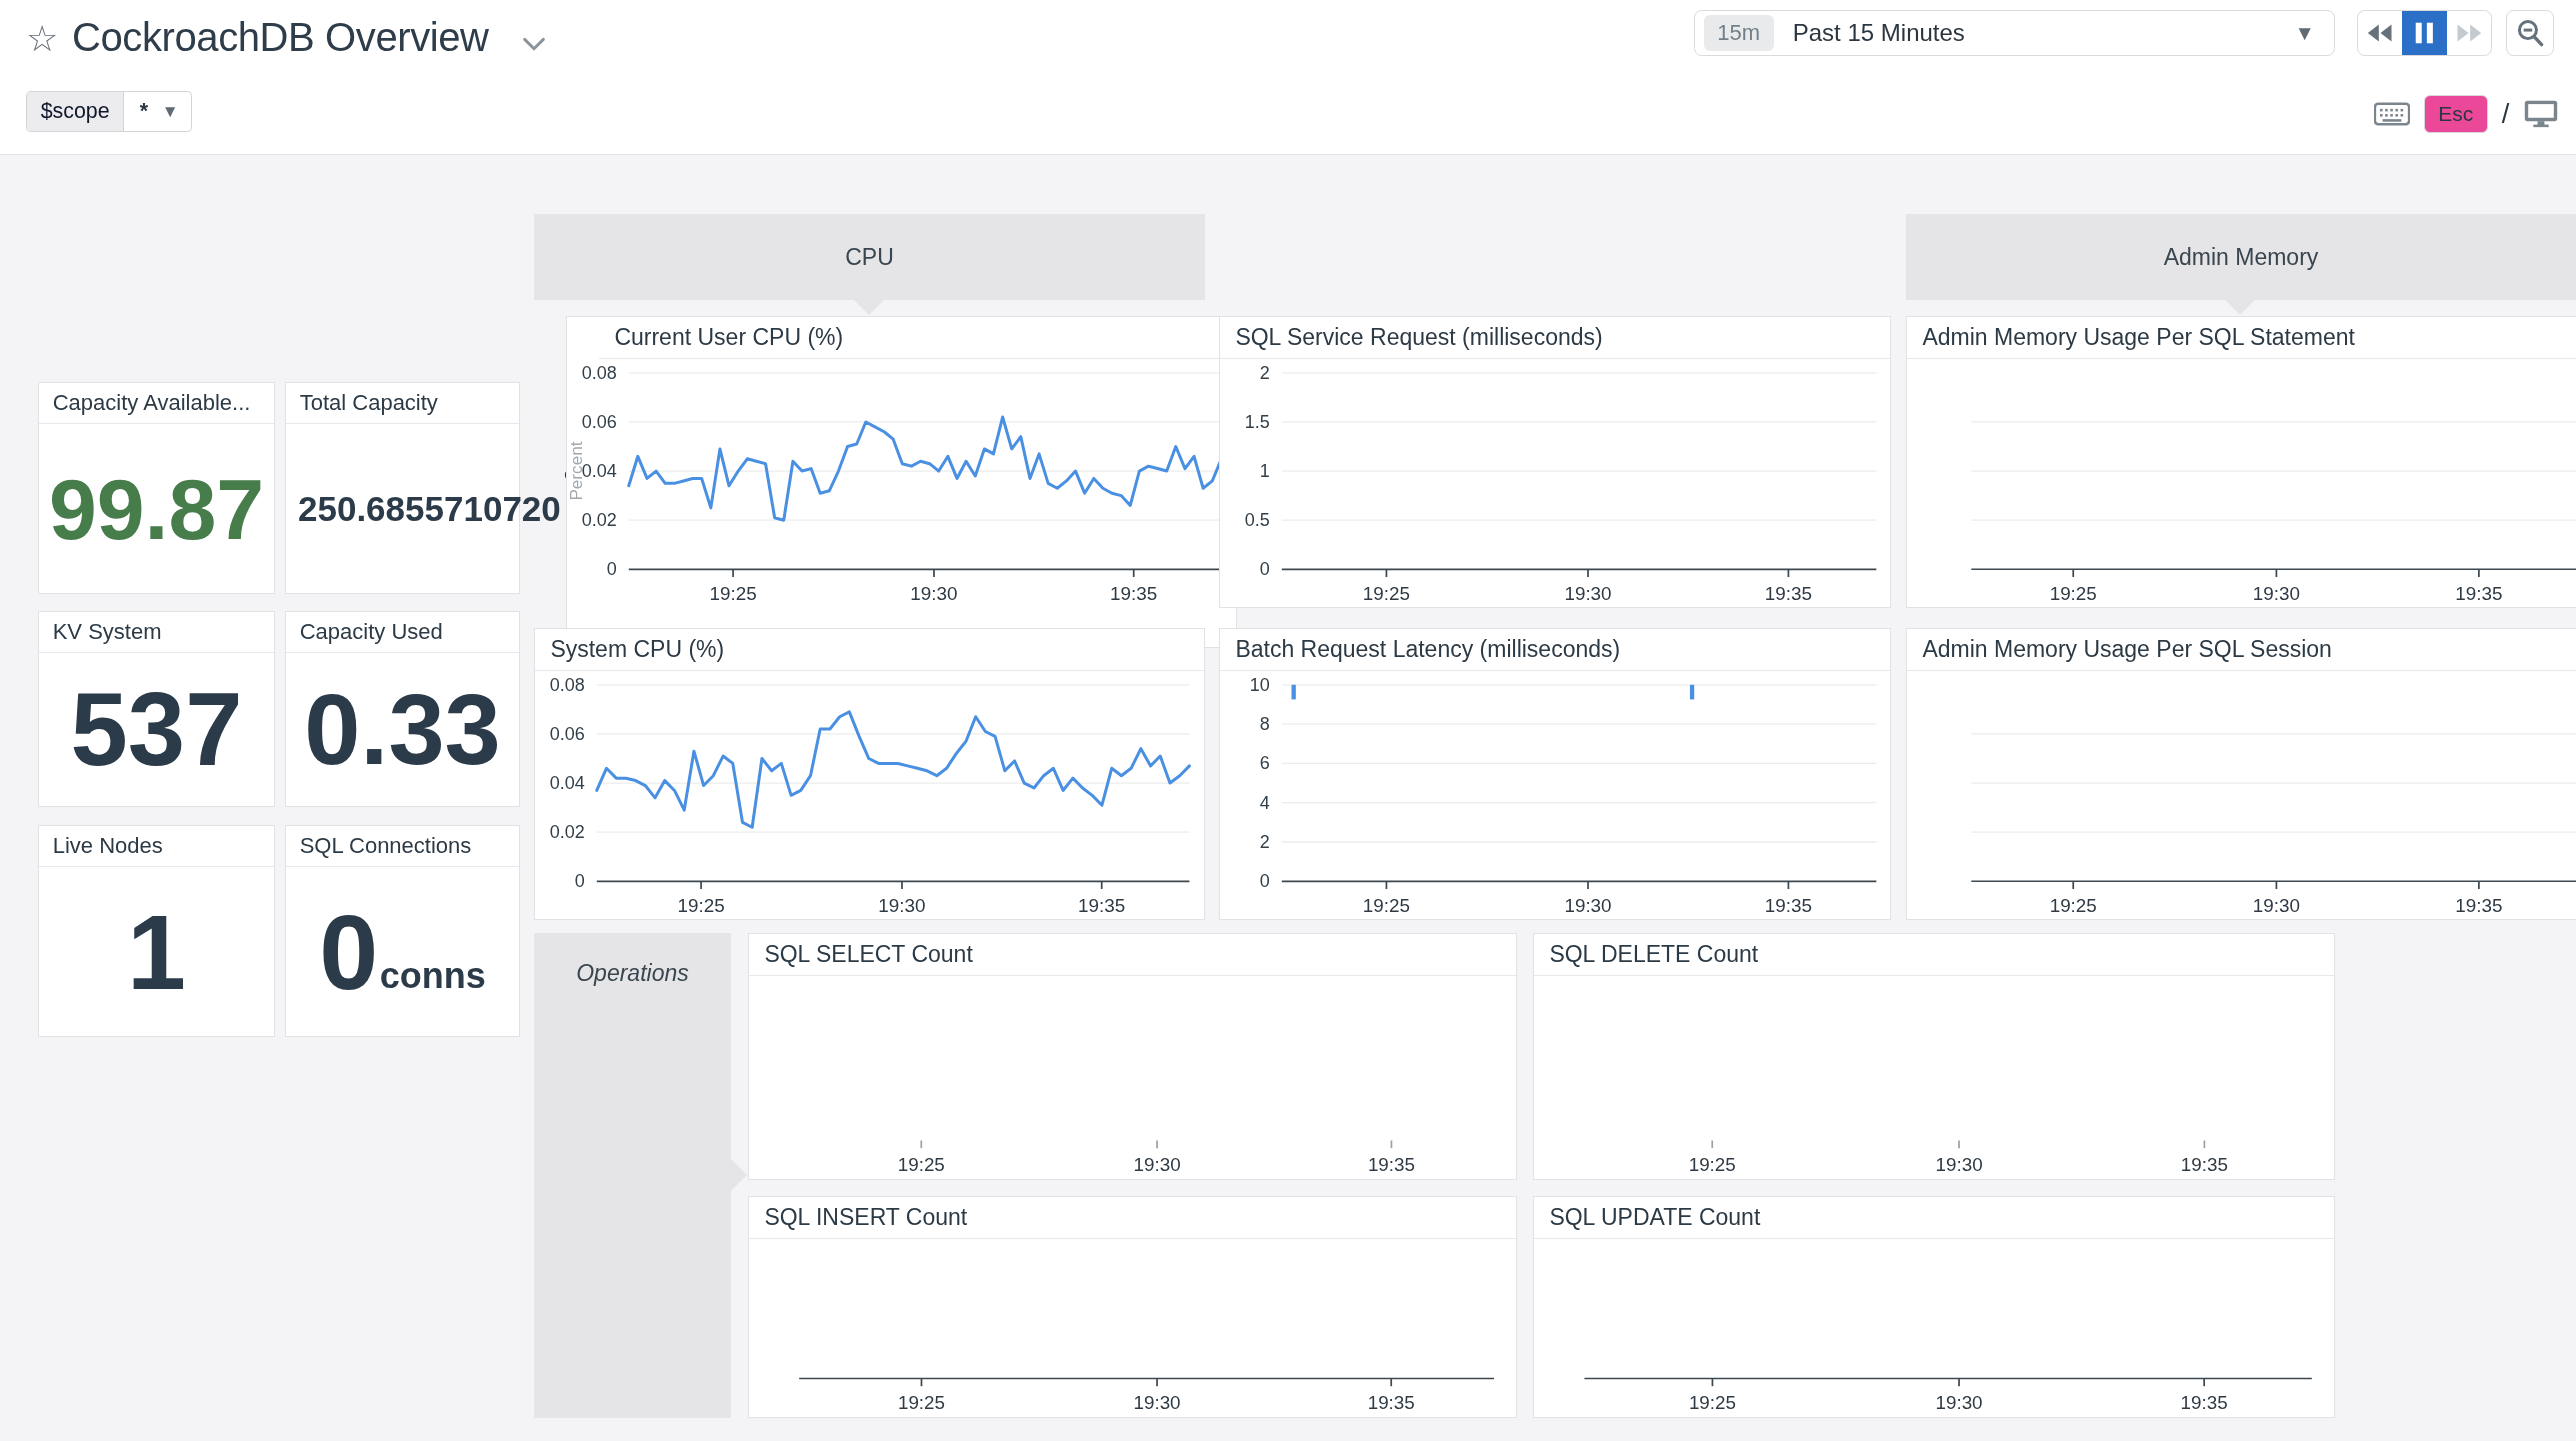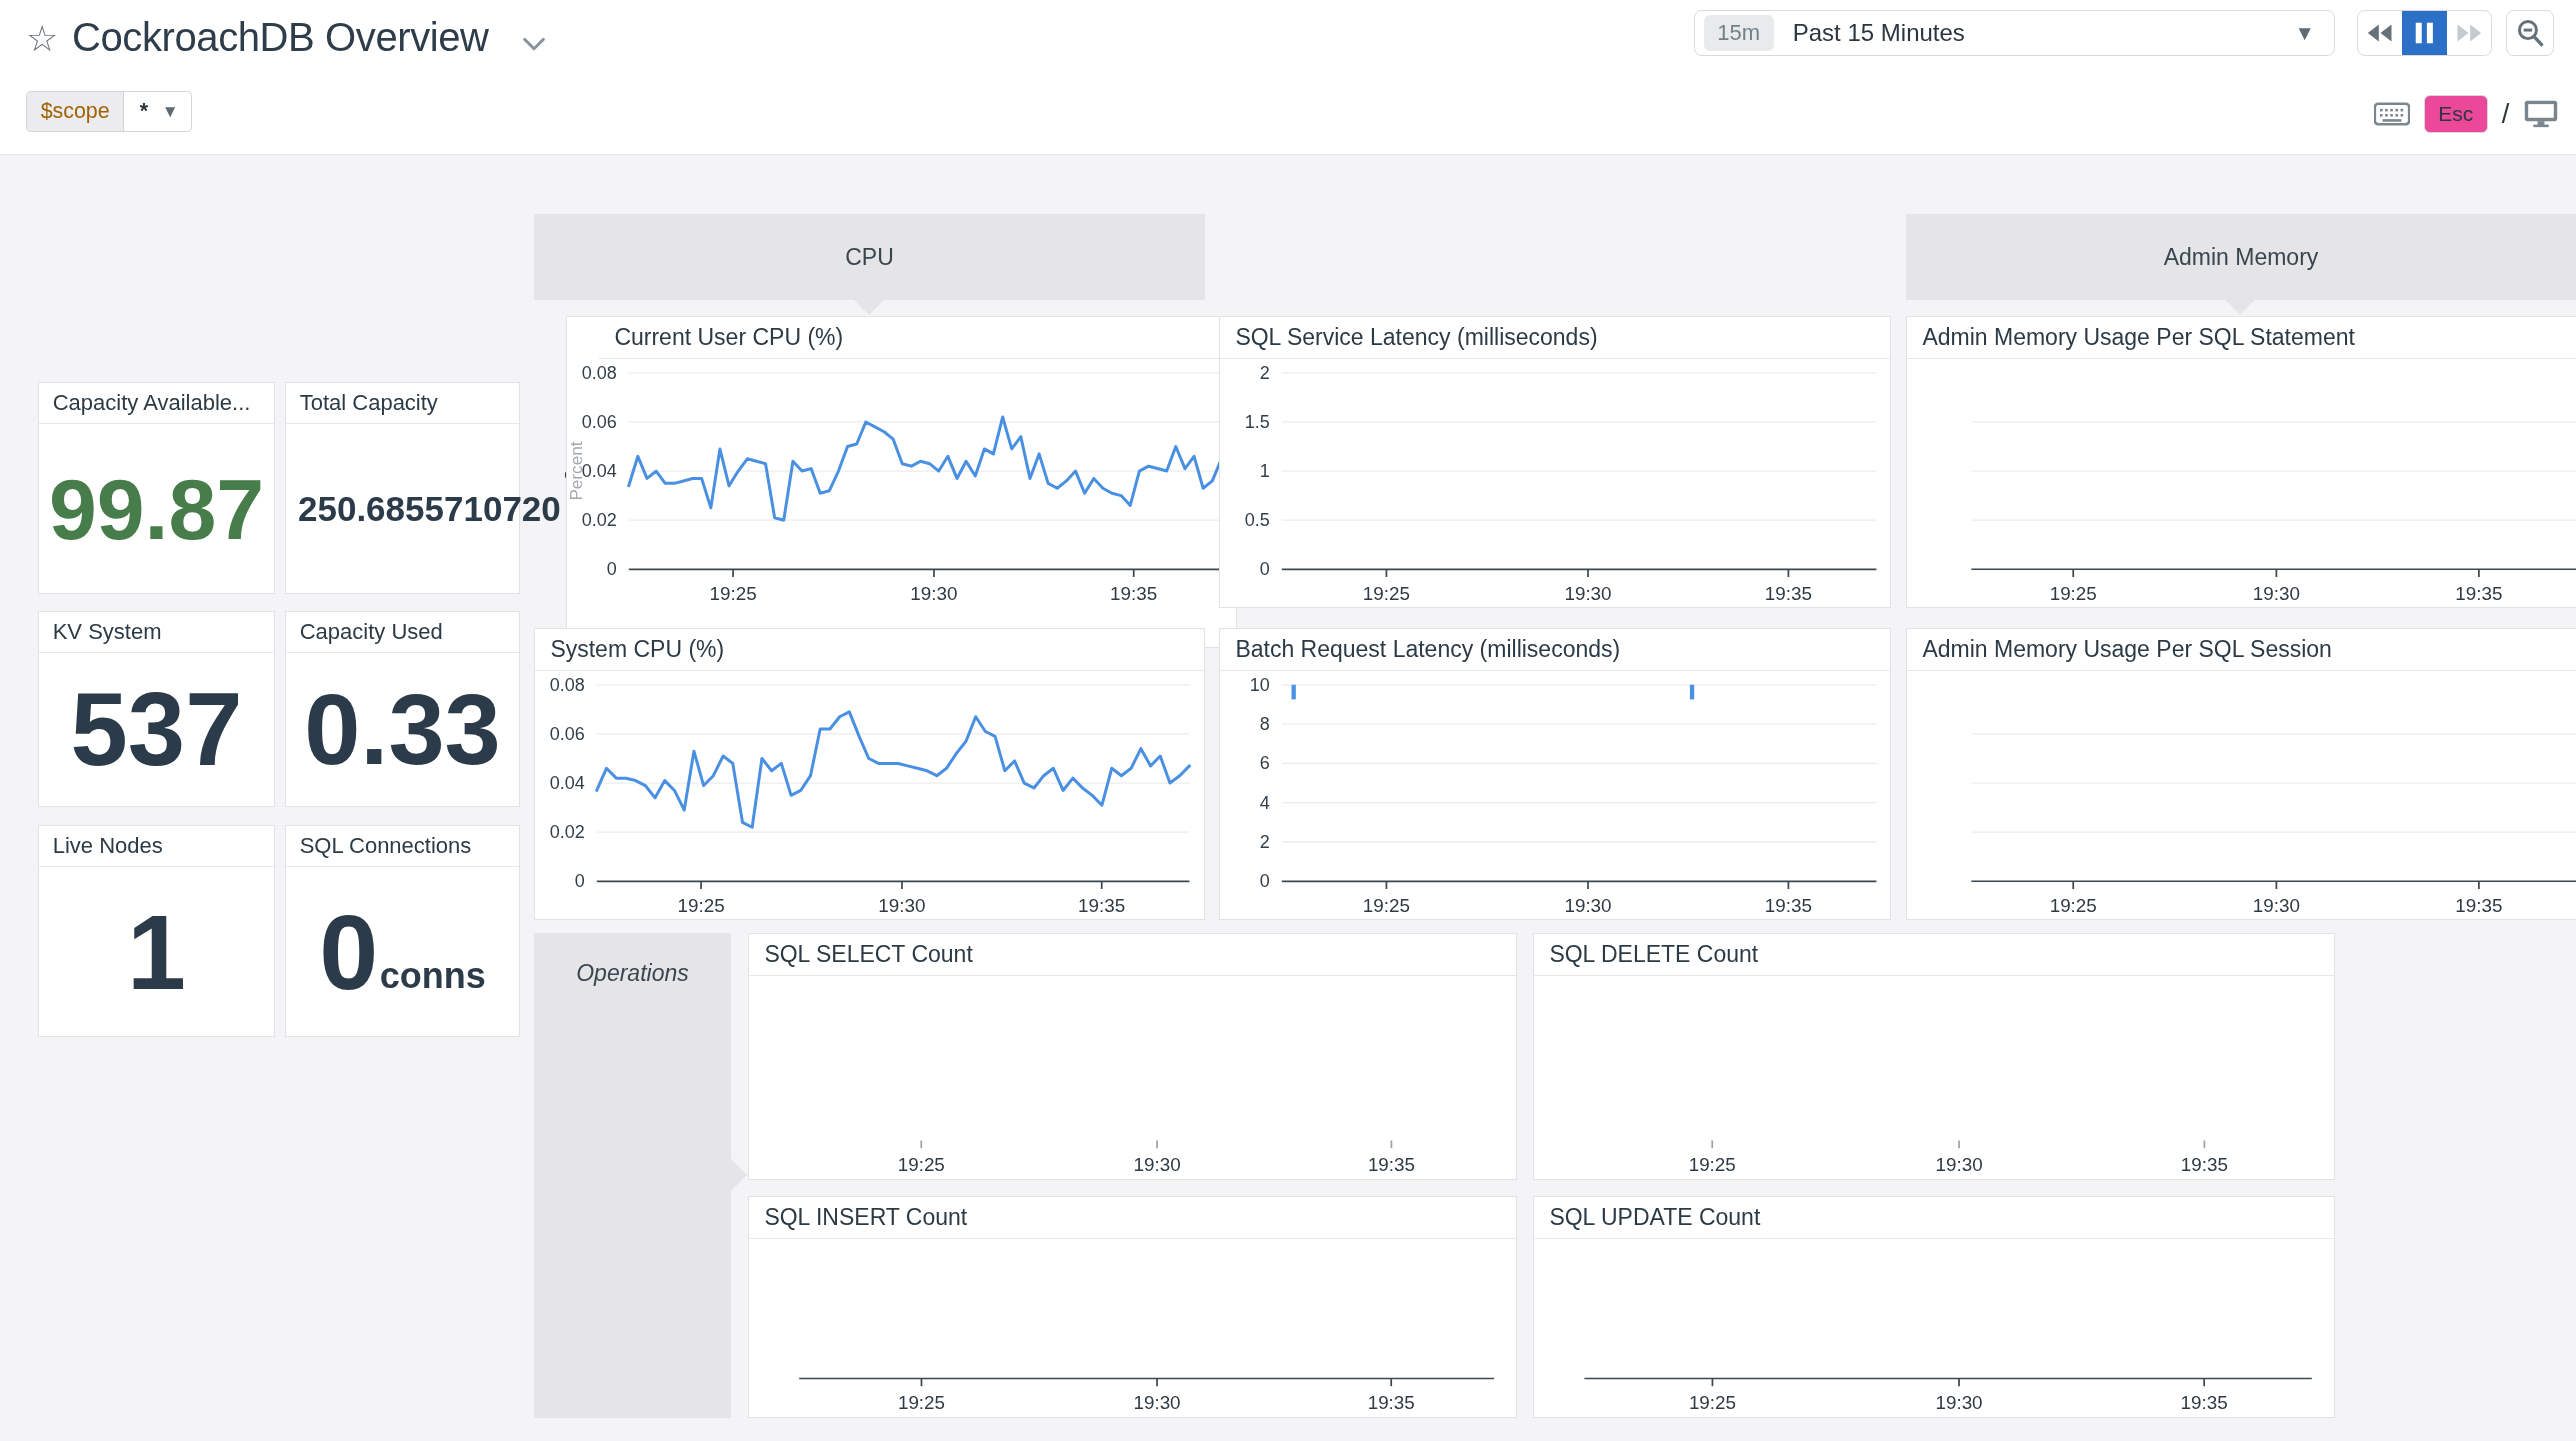--- a/index.html
+++ b/index.html
@@ -18,21 +18,21 @@
   .time-caret{margin-left:auto;color:#5f6a73;font-size:20.6px;}
   .playback{position:absolute;left:2357px;top:10.3px;width:135px;height:46px;background:#fff;
       border:0.9px solid #d8dadc;border-radius:7.7px;display:flex;overflow:hidden;box-sizing:border-box;}
   .pb-seg{flex:1;display:flex;align-items:center;justify-content:center;}
   .pb-seg.pause{background:#2b6fc6;}
   .zoomout-btn{position:absolute;left:2506px;top:10.3px;width:48px;height:46px;background:#fff;
       border:0.9px solid #d8dadc;border-radius:7.7px;display:flex;align-items:center;justify-content:center;box-sizing:border-box;}
   
   .scope-widget{position:absolute;left:26px;top:91px;height:39px;display:flex;border:0.9px solid #d2d5d8;
       border-radius:4.3px;overflow:hidden;background:#fff;}
-  .scope-name{background:#ececee;color:#a16207;font-size:21.4px;display:flex;align-items:center;
+  .scope-name{background:#ececee;color:#0f172a;font-size:21.4px;display:flex;align-items:center;
       padding:0 13.7px;border-right:0.9px solid #d2d5d8;}
   .scope-value{display:flex;align-items:center;gap:13.7px;padding:0 12px 0 15.4px;font-size:21.4px;font-weight:bold;color:#2b3640;}
   .scope-caret{color:#5f6a73;font-size:17px;font-weight:normal;}
   .kbd-row{position:absolute;right:17px;top:93px;height:41px;display:flex;align-items:center;gap:13.7px;}
   .esc-btn{border:0.9px solid #d6d9dc;border-radius:6px;background:#ec4899;font-size:21px;color:#2b3640;
       padding:6px 13.7px;}
   .slash{font-size:27.4px;color:#2b3640;}
   
   .card{position:absolute;background:#fff;border:0.9px solid #e2e2e4;box-sizing:border-box;}
   .card-title{height:40px;line-height:40px;padding:0 13.7px;font-size:22px;color:#2c3a46;
@@ -236,21 +236,21 @@
           <line x1="193.61599999999999" y1="245" x2="193.61599999999999" y2="254" stroke="#3c4750" stroke-width="2"></line>
           <text x="193.61599999999999" y="281" text-anchor="middle" fill="#2f3a44" font-size="22">19:25</text>
           <line x1="427.865" y1="245" x2="427.865" y2="254" stroke="#3c4750" stroke-width="2"></line>
           <text x="427.865" y="281" text-anchor="middle" fill="#2f3a44" font-size="22">19:30</text>
           <line x1="660.732" y1="245" x2="660.732" y2="254" stroke="#3c4750" stroke-width="2"></line>
           <text x="660.732" y="281" text-anchor="middle" fill="#2f3a44" font-size="22">19:35</text>
           <polyline points="72.0,139.1 83.3,113.3 94.7,124.8 106.0,124.8 117.3,127.6 128.6,133.4 140.0,147.7 151.3,127.6 162.6,139.1 174.0,162.0 185.3,93.3 196.6,133.4 207.9,121.9 219.3,99.0 230.6,107.6 241.9,176.3 253.2,182.0 264.6,101.9 275.9,116.2 287.2,107.6 298.6,144.8 309.9,139.1 321.2,121.9 332.5,67.5 343.9,67.5 355.2,53.2 366.5,47.5 377.9,76.1 389.2,101.9 400.5,107.6 411.8,107.6 423.2,107.6 434.5,110.5 445.8,113.3 457.1,116.2 468.5,121.9 479.8,113.3 491.1,96.2 502.5,81.8 513.8,53.2 525.1,70.4 536.4,76.1 547.8,116.2 559.1,104.7 570.4,130.5 581.8,136.2 593.1,121.9 604.4,113.3 615.7,139.1 627.1,124.8 638.4,136.2 649.7,144.8 661.0,156.3 672.4,113.3 683.7,121.9 695.0,113.3 706.4,90.4 717.7,110.5 729.0,99.0 740.3,130.5 751.7,121.9 763.0,110.5" fill="none" stroke="#4a90e2" stroke-width="3.5" stroke-linejoin="round" stroke-linecap="round"></polyline>
         </svg></div>
   </div>
   <div class="panel" style="left:1219px;top:316px;width:672px;height:292px;">
-    <div class="panel-title">SQL Service Latency (milliseconds)</div>
+    <div class="panel-title">SQL Service Request (milliseconds)</div>
     <div class="plot"><svg width="671" height="249" viewBox="0 0 782 290">
           <text x="58" y="252" text-anchor="end" fill="#323f49" font-size="21">0</text>
           <line x1="72" y1="187.75" x2="765" y2="187.75" stroke="#ececec" stroke-width="1.5"></line>
           <text x="58" y="194.75" text-anchor="end" fill="#323f49" font-size="21">0.5</text>
           <line x1="72" y1="130.5" x2="765" y2="130.5" stroke="#ececec" stroke-width="1.5"></line>
           <text x="58" y="137.5" text-anchor="end" fill="#323f49" font-size="21">1</text>
           <line x1="72" y1="73.25" x2="765" y2="73.25" stroke="#ececec" stroke-width="1.5"></line>
           <text x="58" y="80.25" text-anchor="end" fill="#323f49" font-size="21">1.5</text>
           <line x1="72" y1="16" x2="765" y2="16" stroke="#ececec" stroke-width="1.5"></line>
           <text x="58" y="23" text-anchor="end" fill="#323f49" font-size="21">2</text>

